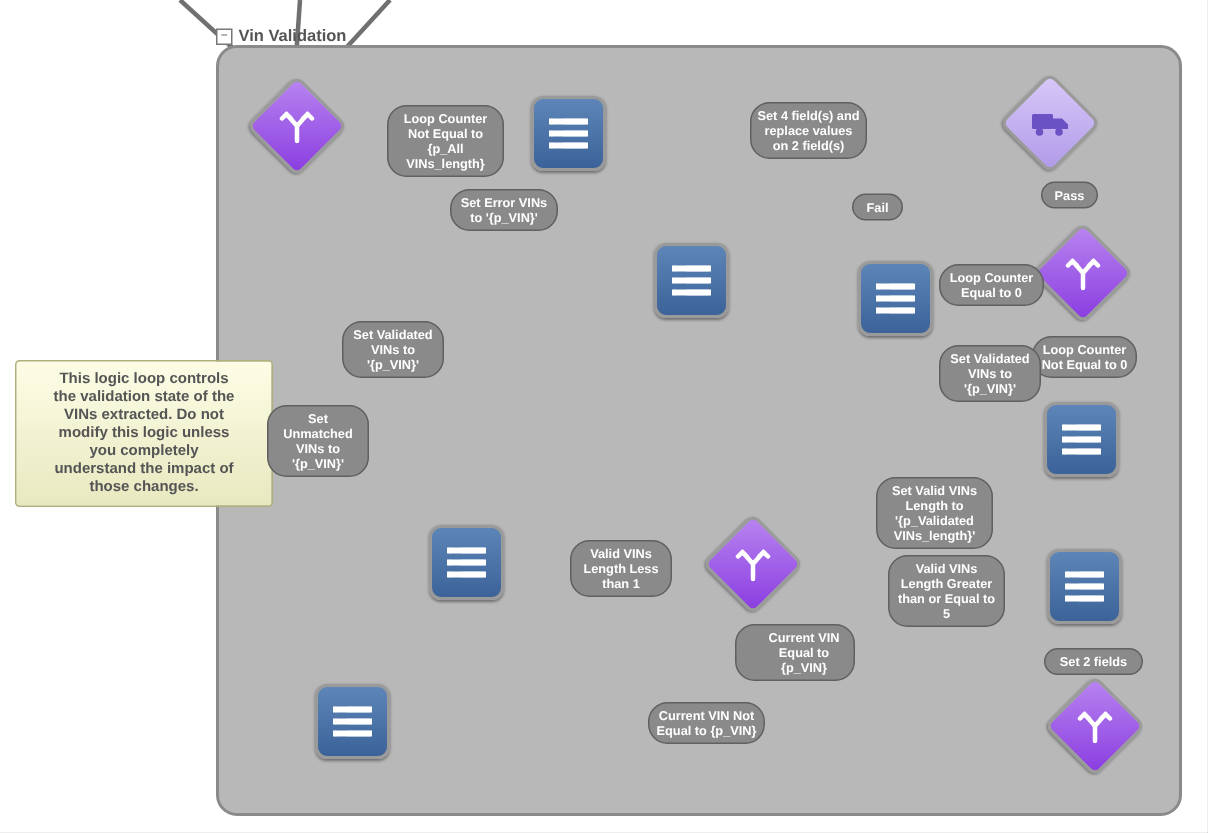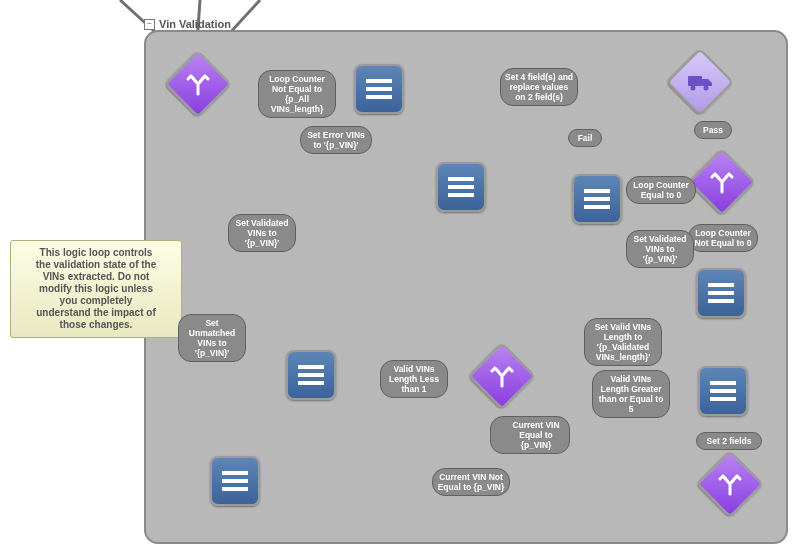--- a/index.html
+++ b/index.html
@@ -301,21 +301,21 @@
         </div>
     </div>
   </div>
 
   <div class="elabel" style="left:258px; top:70px; width:68px;">Loop Counter Not Equal to {p_All VINs_length}</div>
   <div class="elabel" style="left:500px; top:68px; width:68px;">Set 4 field(s) and replace values on 2 field(s)</div>
   <div class="elabel" style="left:568px; top:129px; width:24px;text-align:center;">Fail</div>
   <div class="elabel" style="left:694px; top:121px; width:28px;">Pass</div>
   <div class="elabel" style="left:300px; top:126px; width:62px;">Set Error VINs to '{p_VIN}'</div>
   <div class="elabel" style="left:228px; top:214px; width:58px;">Set Validated VINs to '{p_VIN}'</div>
-  <div class="elabel" style="left:178px; top:270px; width:58px;margin-top:44px;">Set Unmatched VINs to '{p_VIN}'</div>
+  <div class="elabel" style="left:178px; top:270px; width:58px;">Set Unmatched VINs to '{p_VIN}'</div>
   <div class="elabel" style="left:626px; top:176px; width:60px;">Loop Counter Equal to 0</div>
   <div class="elabel" style="left:688px; top:224px; width:60px;">Loop Counter Not Equal to 0</div>
   <div class="elabel" style="left:626px; top:230px; width:58px;">Set Validated VINs to '{p_VIN}'</div>
   <div class="elabel" style="left:584px; top:318px; width:68px;">Set Valid VINs Length to '{p_Validated VINs_length}'</div>
   <div class="elabel" style="left:380px; top:360px; width:58px;text-align:center;">Valid VINs Length Less than 1</div>
   <div class="elabel" style="left:592px; top:370px; width:68px;">Valid VINs Length Greater than or Equal to 5</div>
   <div class="elabel" style="left:490px; top:416px; width:58px;padding-left:16px;">Current VIN Equal to {p_VIN}</div>
   <div class="elabel" style="left:696px; top:432px; width:56px;">Set 2 fields</div>
   <div class="elabel" style="left:432px; top:468px; width:68px;">Current VIN Not Equal to {p_VIN}</div>
 

